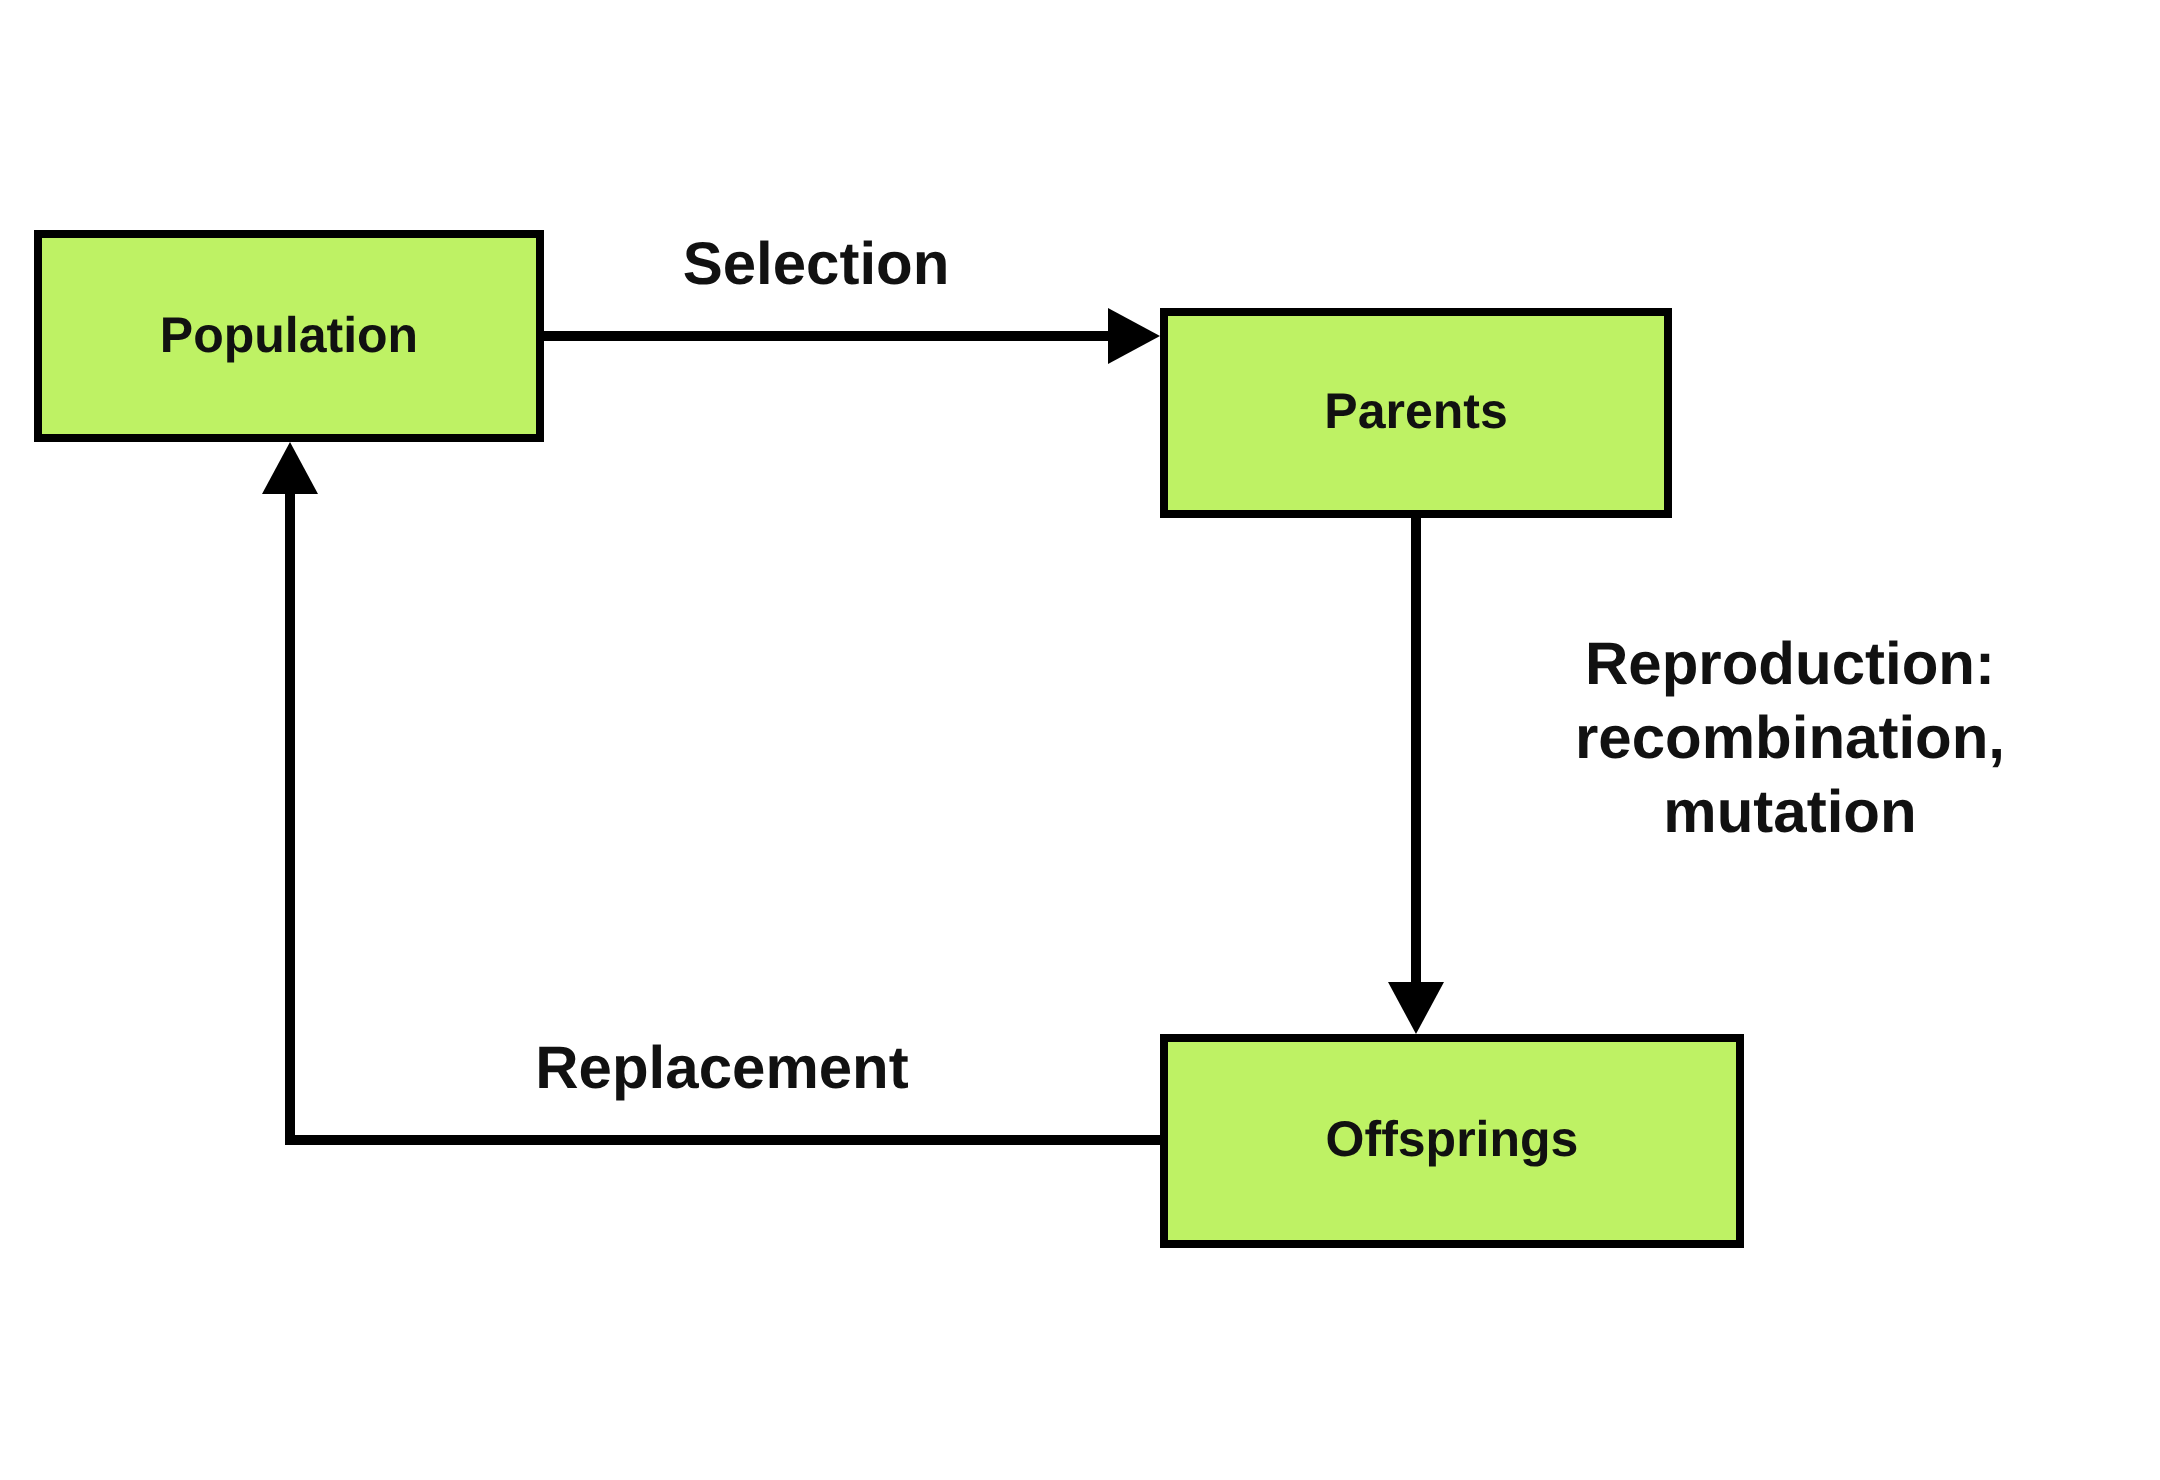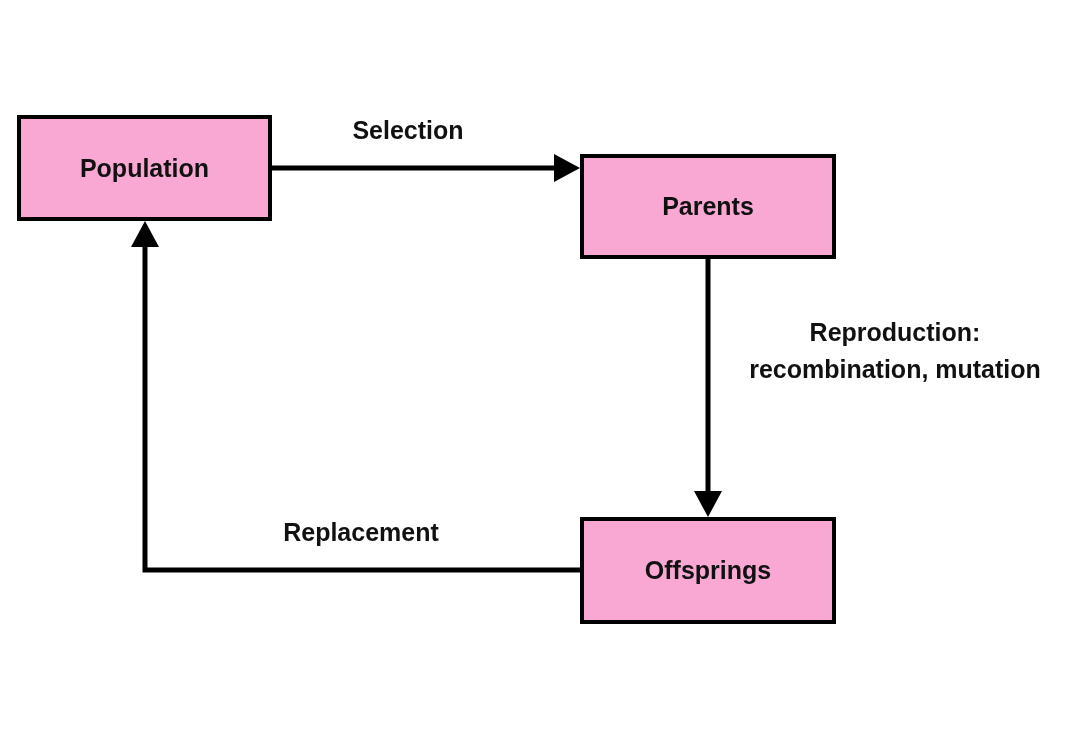--- a/index.html
+++ b/index.html
@@ -15,36 +15,36 @@
     overflow: hidden;
   }
   .arrow-layer {
     position: absolute;
     left: 0; top: 0;
     width: 1080px; height: 740px;
   }
   .node {
     position: absolute;
     box-sizing: border-box;
-    background: #f9a8d4;
+    background: #bef264;
     border: 4px solid #000000;
     display: flex;
     align-items: center;
     justify-content: center;
     font-size: 25px;
     font-weight: 700;
     color: #111111;
     text-align: center;
   }
   .node-population { left: 17px;  top: 115px; width: 255px; height: 106px; }
   .node-parents    { left: 580px; top: 114px; width: 256px; height: 105px; margin-top: 40px; }
-  .node-offsprings { left: 580px; top: 517px; width: 256px; height: 107px; }
+  .node-offsprings { left: 580px; top: 517px; width: 292px; height: 107px; }
   .edge-label {
     position: absolute;
-    font-size: 25px;
+    font-size: 30px;
     font-weight: 700;
     color: #111111;
     text-align: center;
     white-space: nowrap;
   }
   .label-selection   { left: 300px; top: 116px; width: 216px; }
   .label-reproduction{ left: 722px; top: 314px; width: 346px; line-height: 37px; white-space: normal; }
   .label-replacement { left: 261px; top: 518px; width: 200px; }
   .edge-line { stroke: #000000; stroke-width: 5; fill: none; }
   .edge-head { fill: #000000; stroke: none; }

